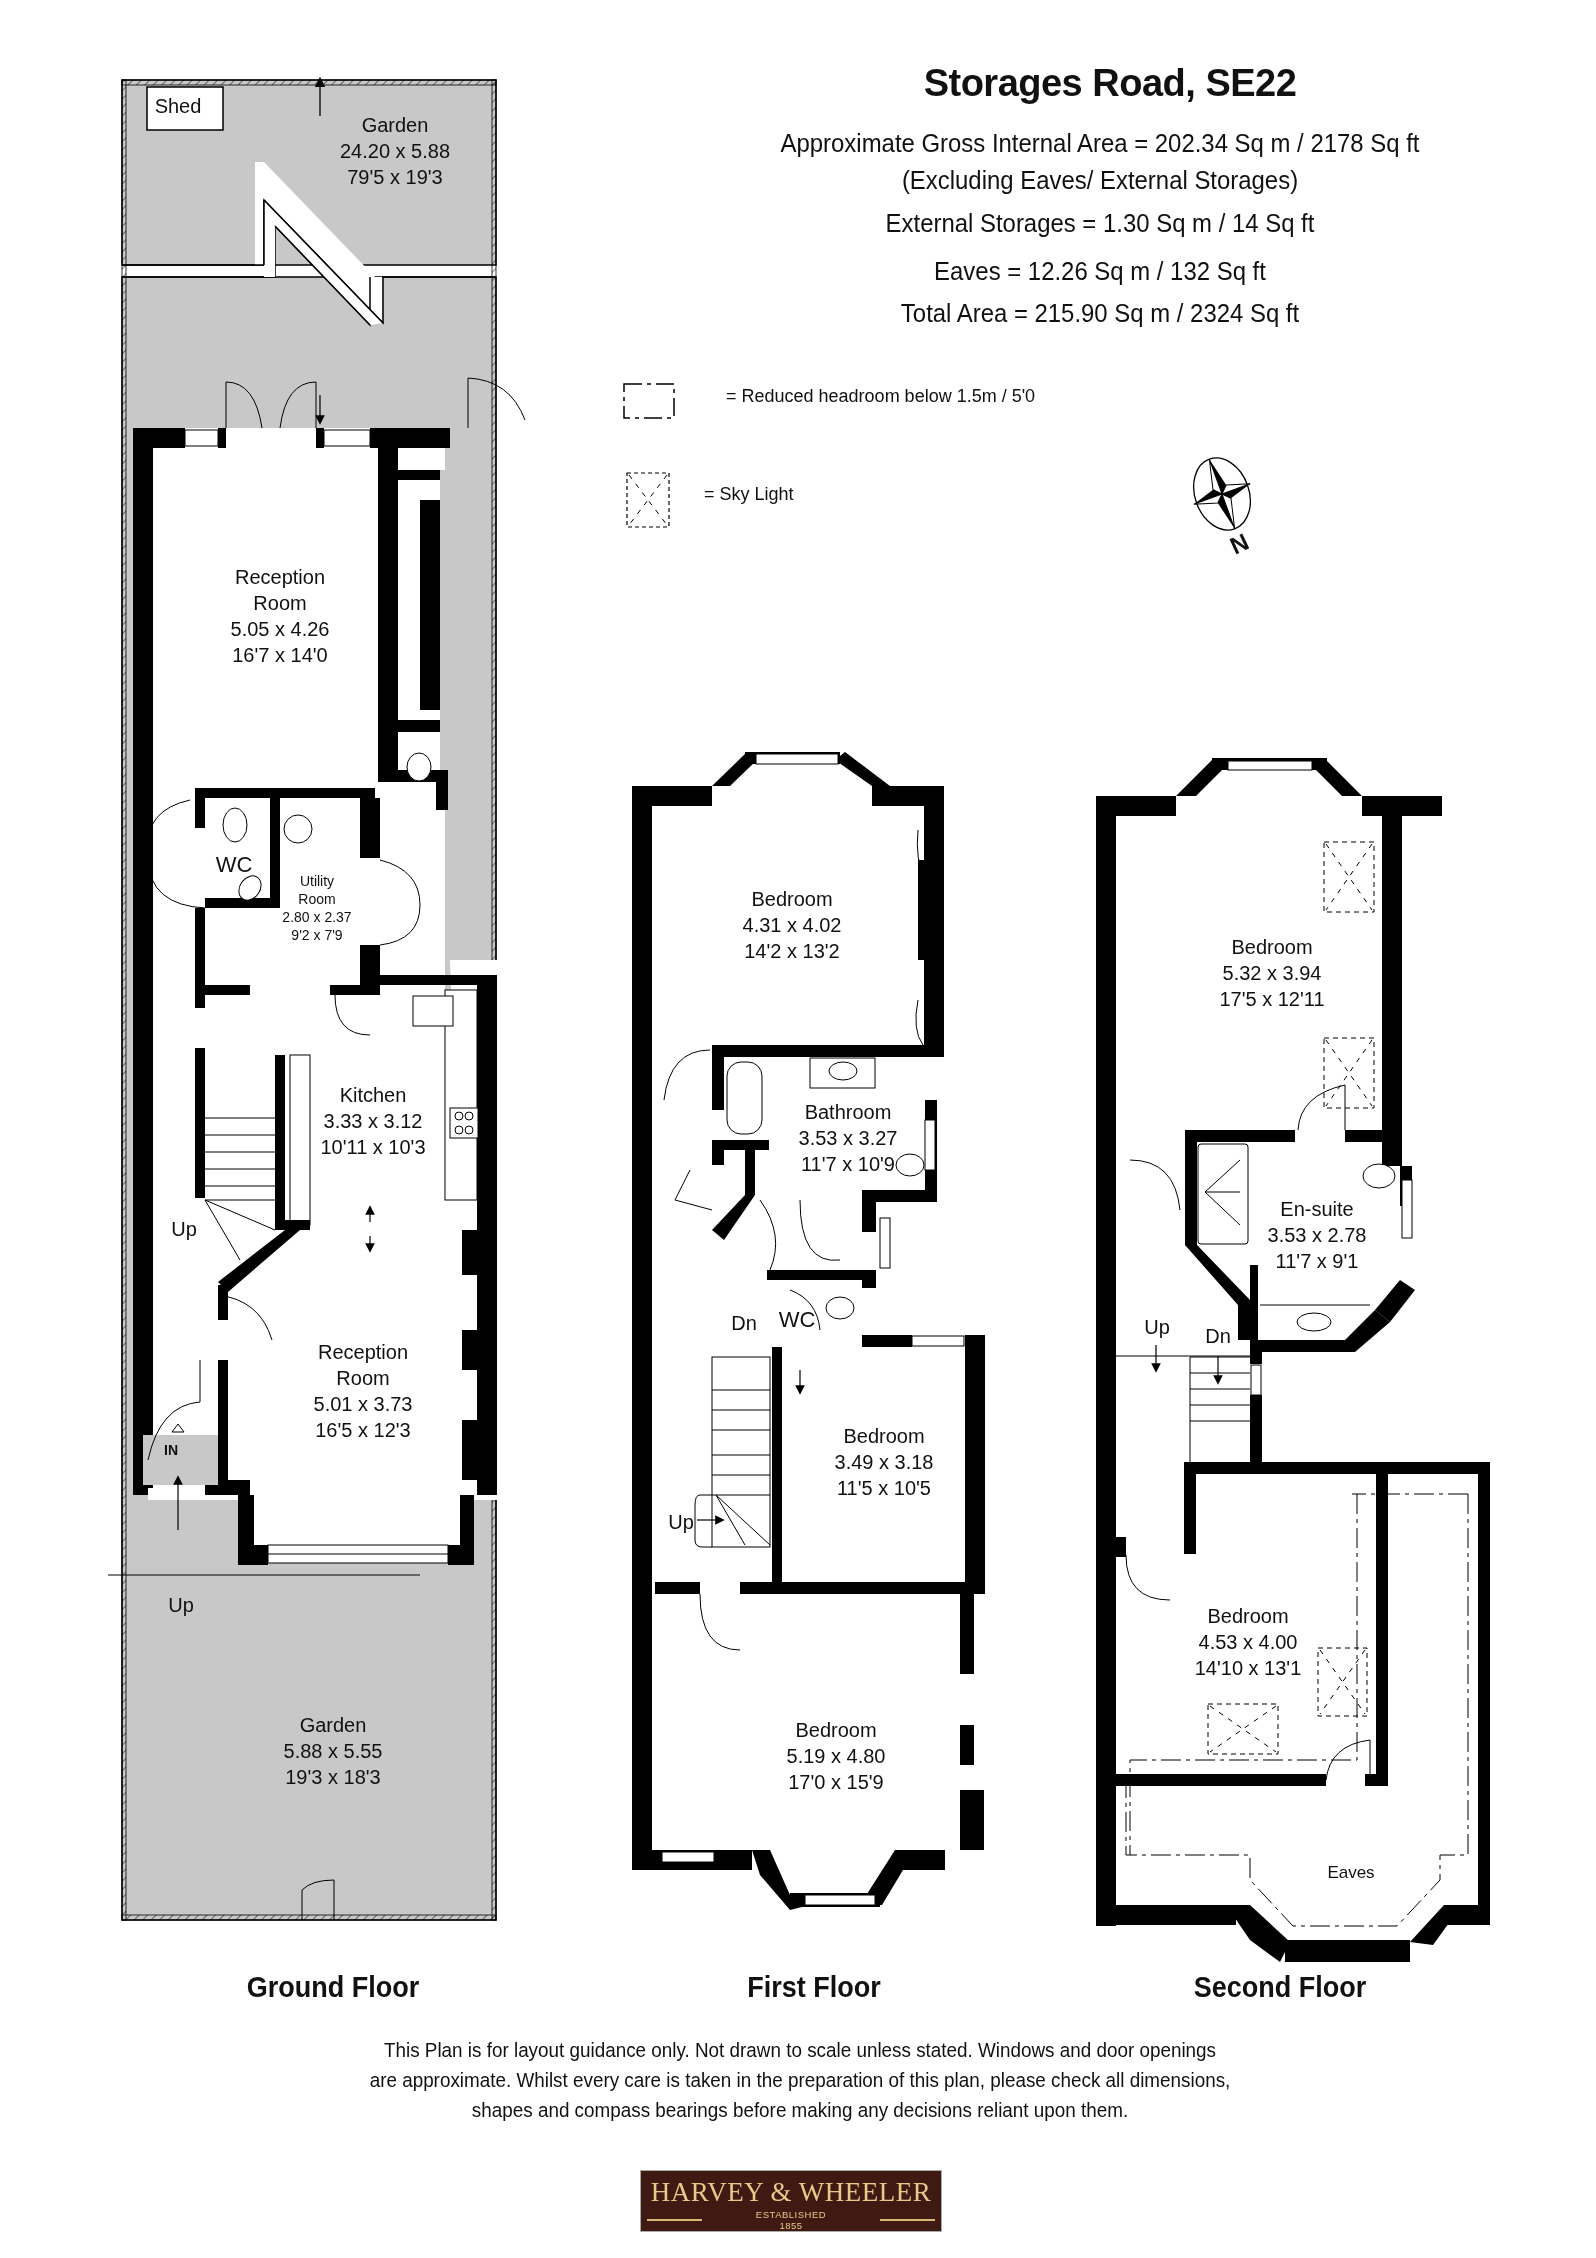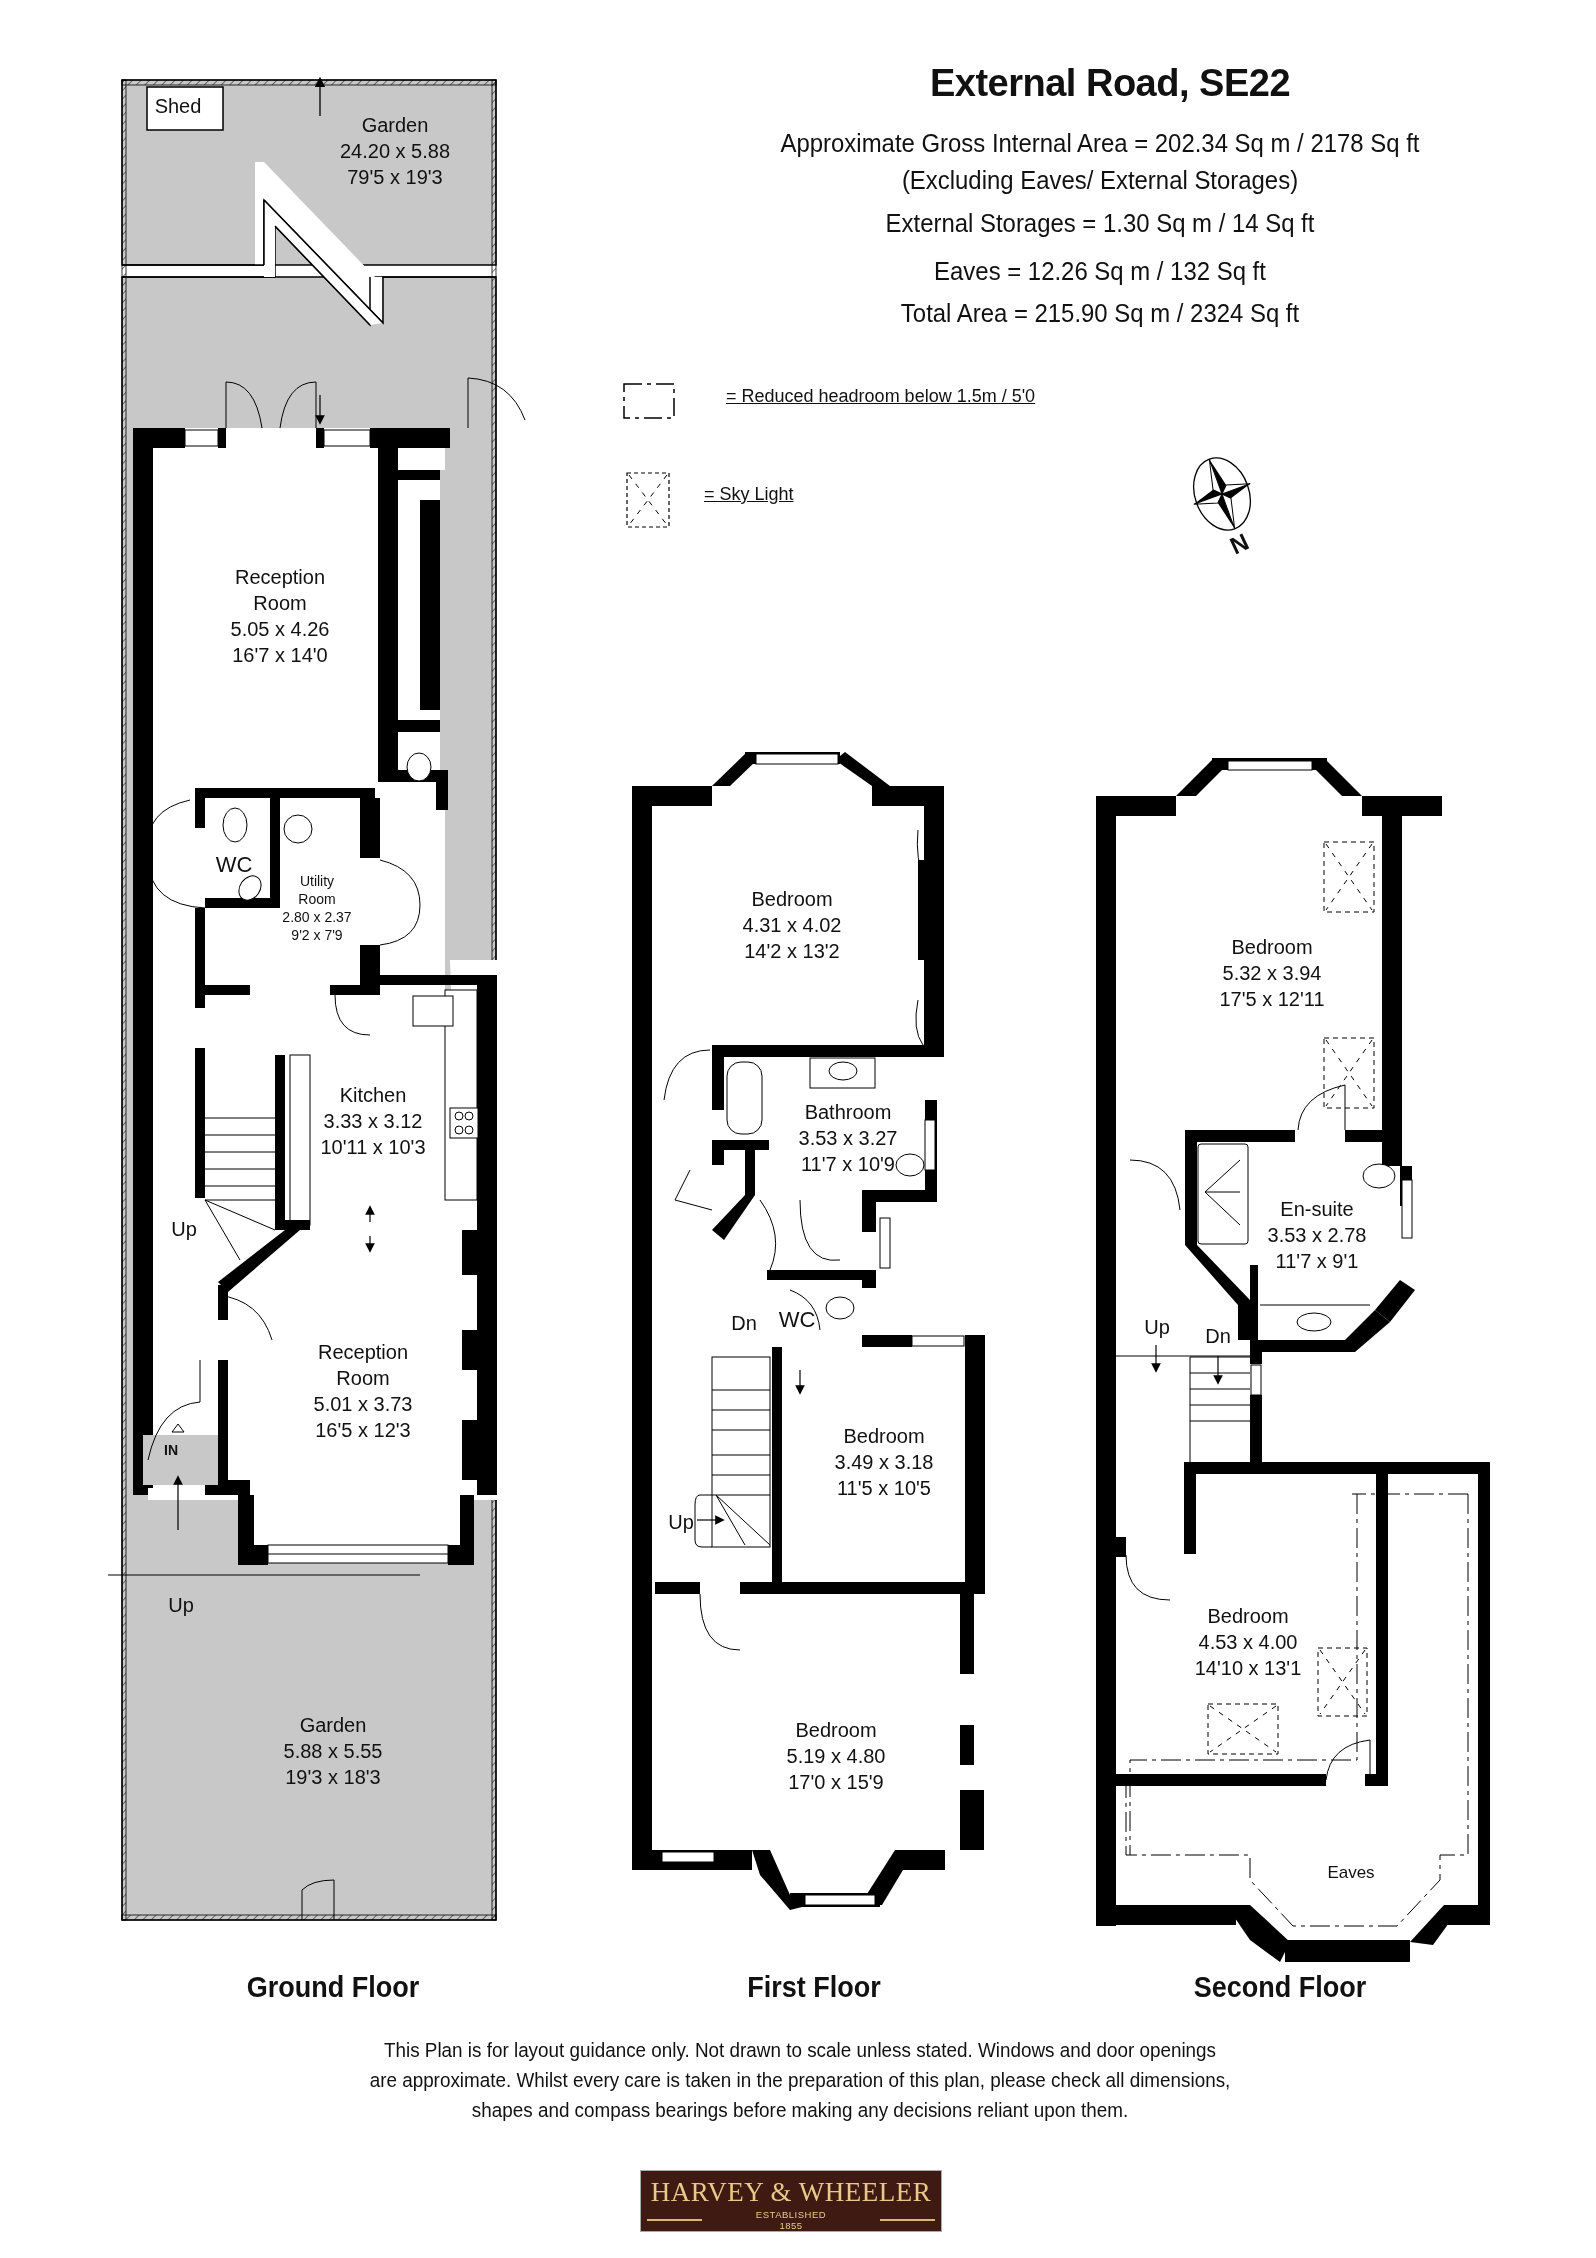--- a/index.html
+++ b/index.html
@@ -1,35 +1,35 @@
 <!DOCTYPE html>
 <html><head>
 <meta charset="utf-8">
 <style>
   html, body { margin:0; padding:0; background:#ffffff; }
   body { width:1596px; height:2258px; position:relative; overflow:hidden;
          font-family:"Liberation Sans", sans-serif; color:#111; }
   .title { position:absolute; left:760px; top:62px; width:700px; text-align:center;
            font-size:38px; font-weight:bold; letter-spacing:-0.5px; }
   .area-line { position:absolute; left:660px; width:880px; text-align:center; font-size:26px; transform:scaleX(0.92); transform-origin:center; }
-  .legend-text { position:absolute; font-size:18px;text-decoration:underline; }
+  .legend-text { position:absolute; font-size:18px; }
   .floor-label { position:absolute; top:1970px; font-size:30px; font-weight:bold; text-align:center; width:400px; transform:scaleX(0.9); }
   .disclaimer { position:absolute; left:200px; top:2035px; width:1200px; text-align:center; font-size:20.5px; line-height:30px; transform:scaleX(0.92); transform-origin:center; }
   .logo { position:absolute; left:640px; top:2170px; width:302px; height:62px; background:#3e1a12;
           border:1px solid #aaa; box-sizing:border-box; text-align:center; color:#e8c98a; }
   .logo .brand { font-family:"Liberation Serif", serif; font-size:27px; letter-spacing:0.5px; margin-top:7px; line-height:28px; }
   .logo .est { display:flex; align-items:center; justify-content:center; font-size:9.5px; margin-top:3px; letter-spacing:0.5px;gap:48px; }
   .logo .est .rule { width:84px; height:2px; background:#d8b873; margin:0 6px; }
   svg.plan { position:absolute; left:0; top:0; }
   .rl { font-family:"Liberation Sans", sans-serif; fill:#111; text-anchor:middle; }
 </style>
 </head>
 <body>
 
-<div class="title">External Road, SE22</div>
+<div class="title">Storages Road, SE22</div>
 <div class="area-line" style="top:128px">Approximate Gross Internal Area = 202.34 Sq m / 2178 Sq ft</div>
 <div class="area-line" style="top:165px">(Excluding Eaves/ External Storages)</div>
 <div class="area-line" style="top:208px">External Storages = 1.30 Sq m / 14 Sq ft</div>
 <div class="area-line" style="top:256px">Eaves = 12.26 Sq m / 132 Sq ft</div>
 <div class="area-line" style="top:298px">Total Area = 215.90 Sq m / 2324 Sq ft</div>
 
 <div class="legend-text" style="left:726px; top:386px">= Reduced headroom below 1.5m / 5'0</div>
 <div class="legend-text" style="left:704px; top:484px">= Sky Light</div>
 
 <svg class="plan" width="1596" height="2258" viewBox="0 0 1596 2258">

